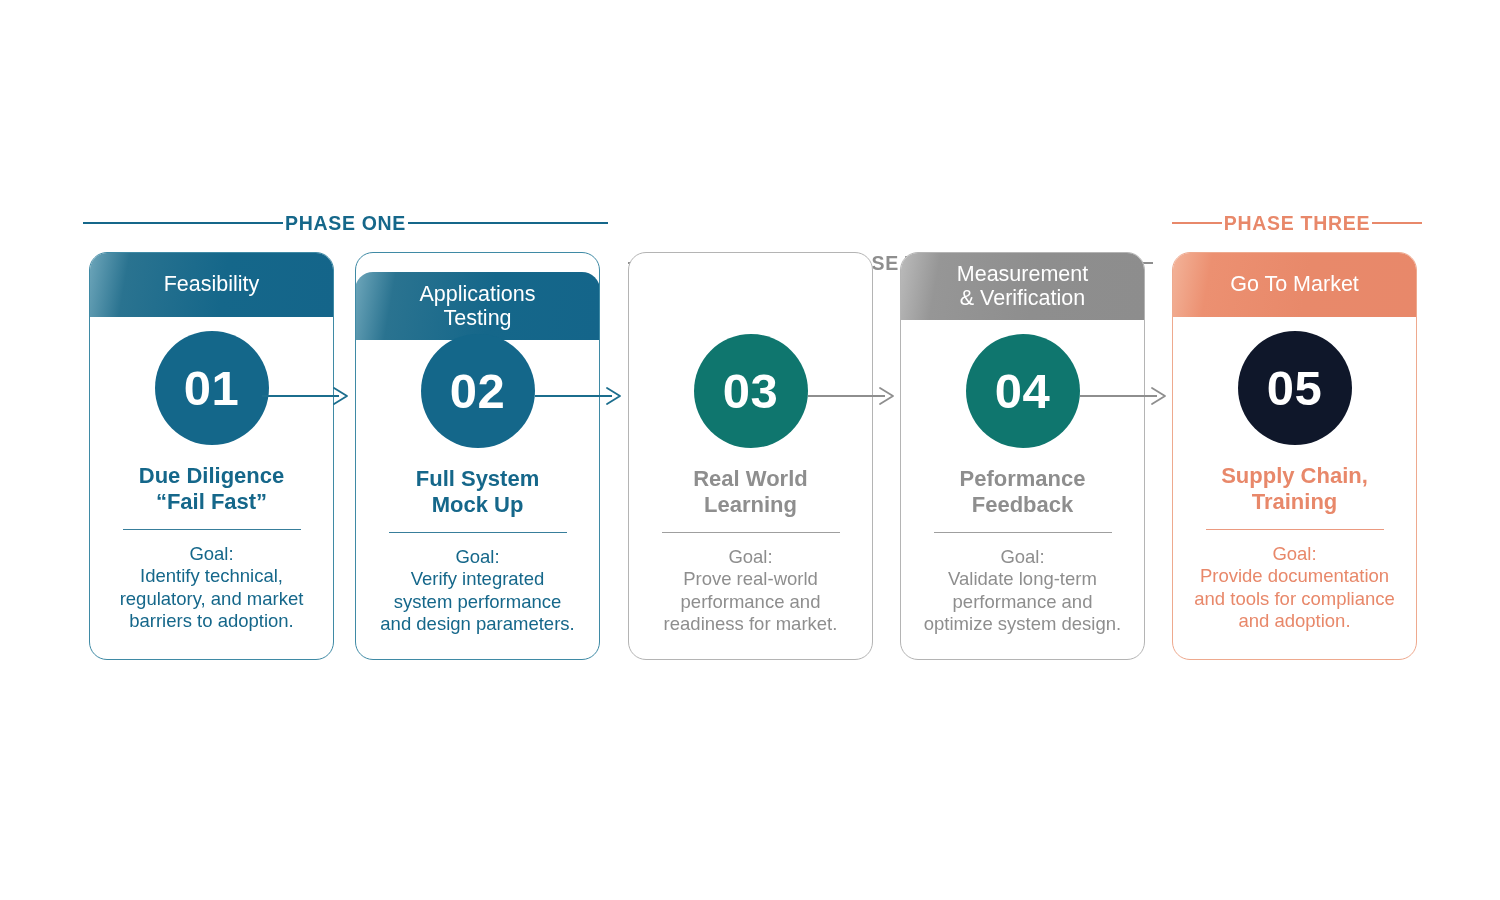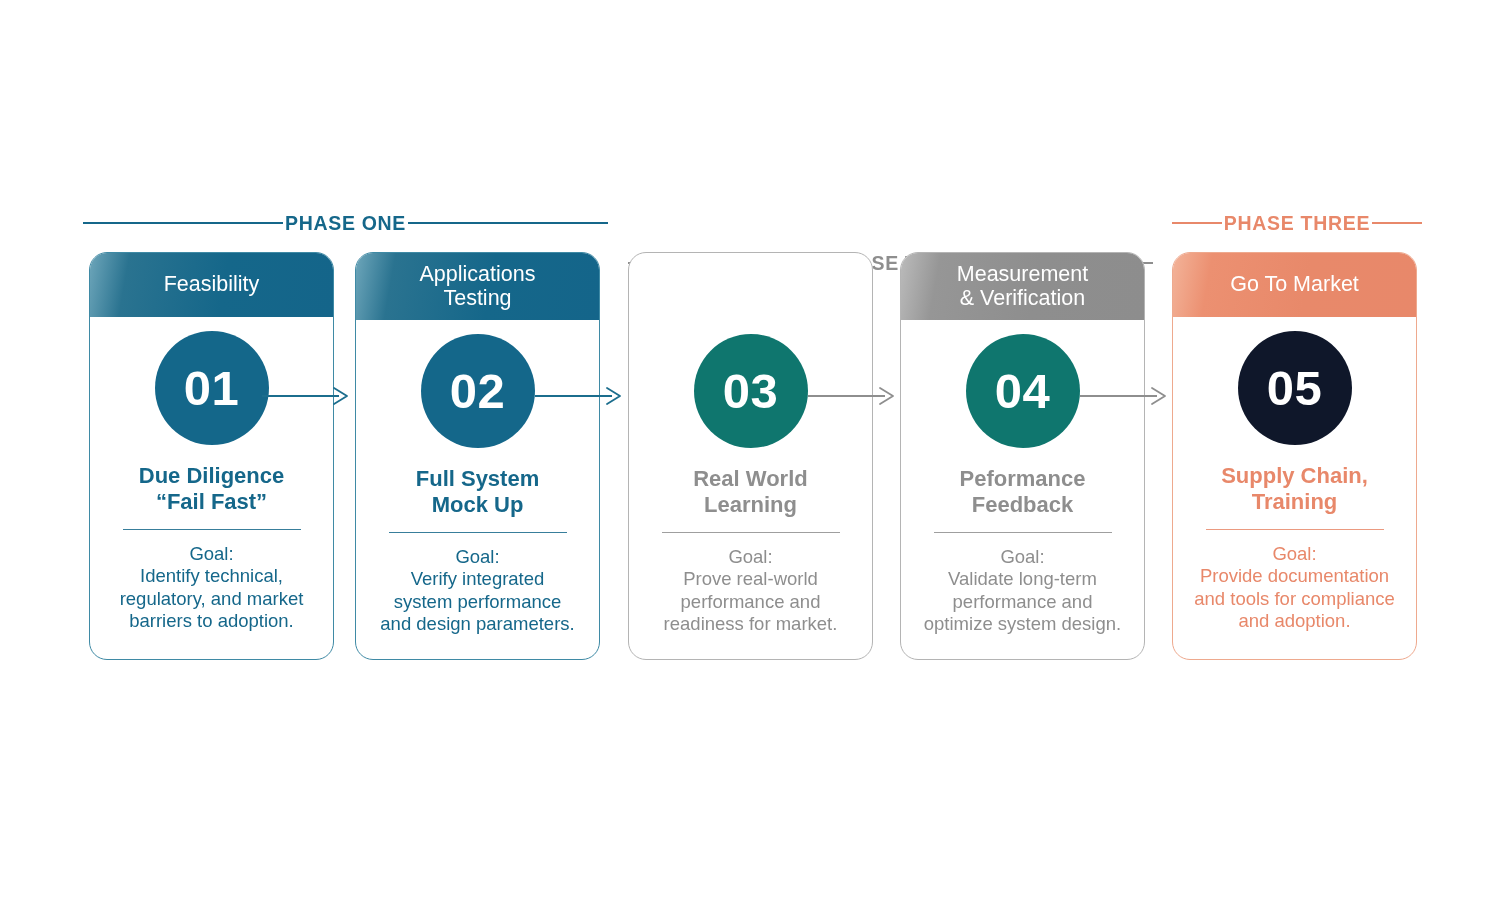--- a/index.html
+++ b/index.html
@@ -163,21 +163,21 @@
         <div class="subtitle">Due Diligence
 “Fail Fast”</div>
         <div class="divider"></div>
         <div class="goal" style="margin-bottom: 0px;">Goal:</div>
         <div class="goal" style="margin-top: 0px;">Identify technical,
 regulatory, and market
 barriers to adoption.</div>
       </div>
     </div>
     <div class="card teal" style="left: 355px;">
-      <div class="card-header h2" style="white-space: pre-line;">Applications
+      <div class="card-header h2" style="white-space: pre-line; margin-top: 20px;">Applications
 Testing</div>
       <div class="badge" style="top: 81px;">02</div>
       <div class="card-body" style="top: 213px;">
         <div class="subtitle">Full System
 Mock Up</div>
         <div class="divider"></div>
         <div class="goal" style="margin-bottom: 0px;">Goal:</div>
         <div class="goal" style="margin-top: 0px;">Verify integrated
 system performance
 and design parameters.</div>

